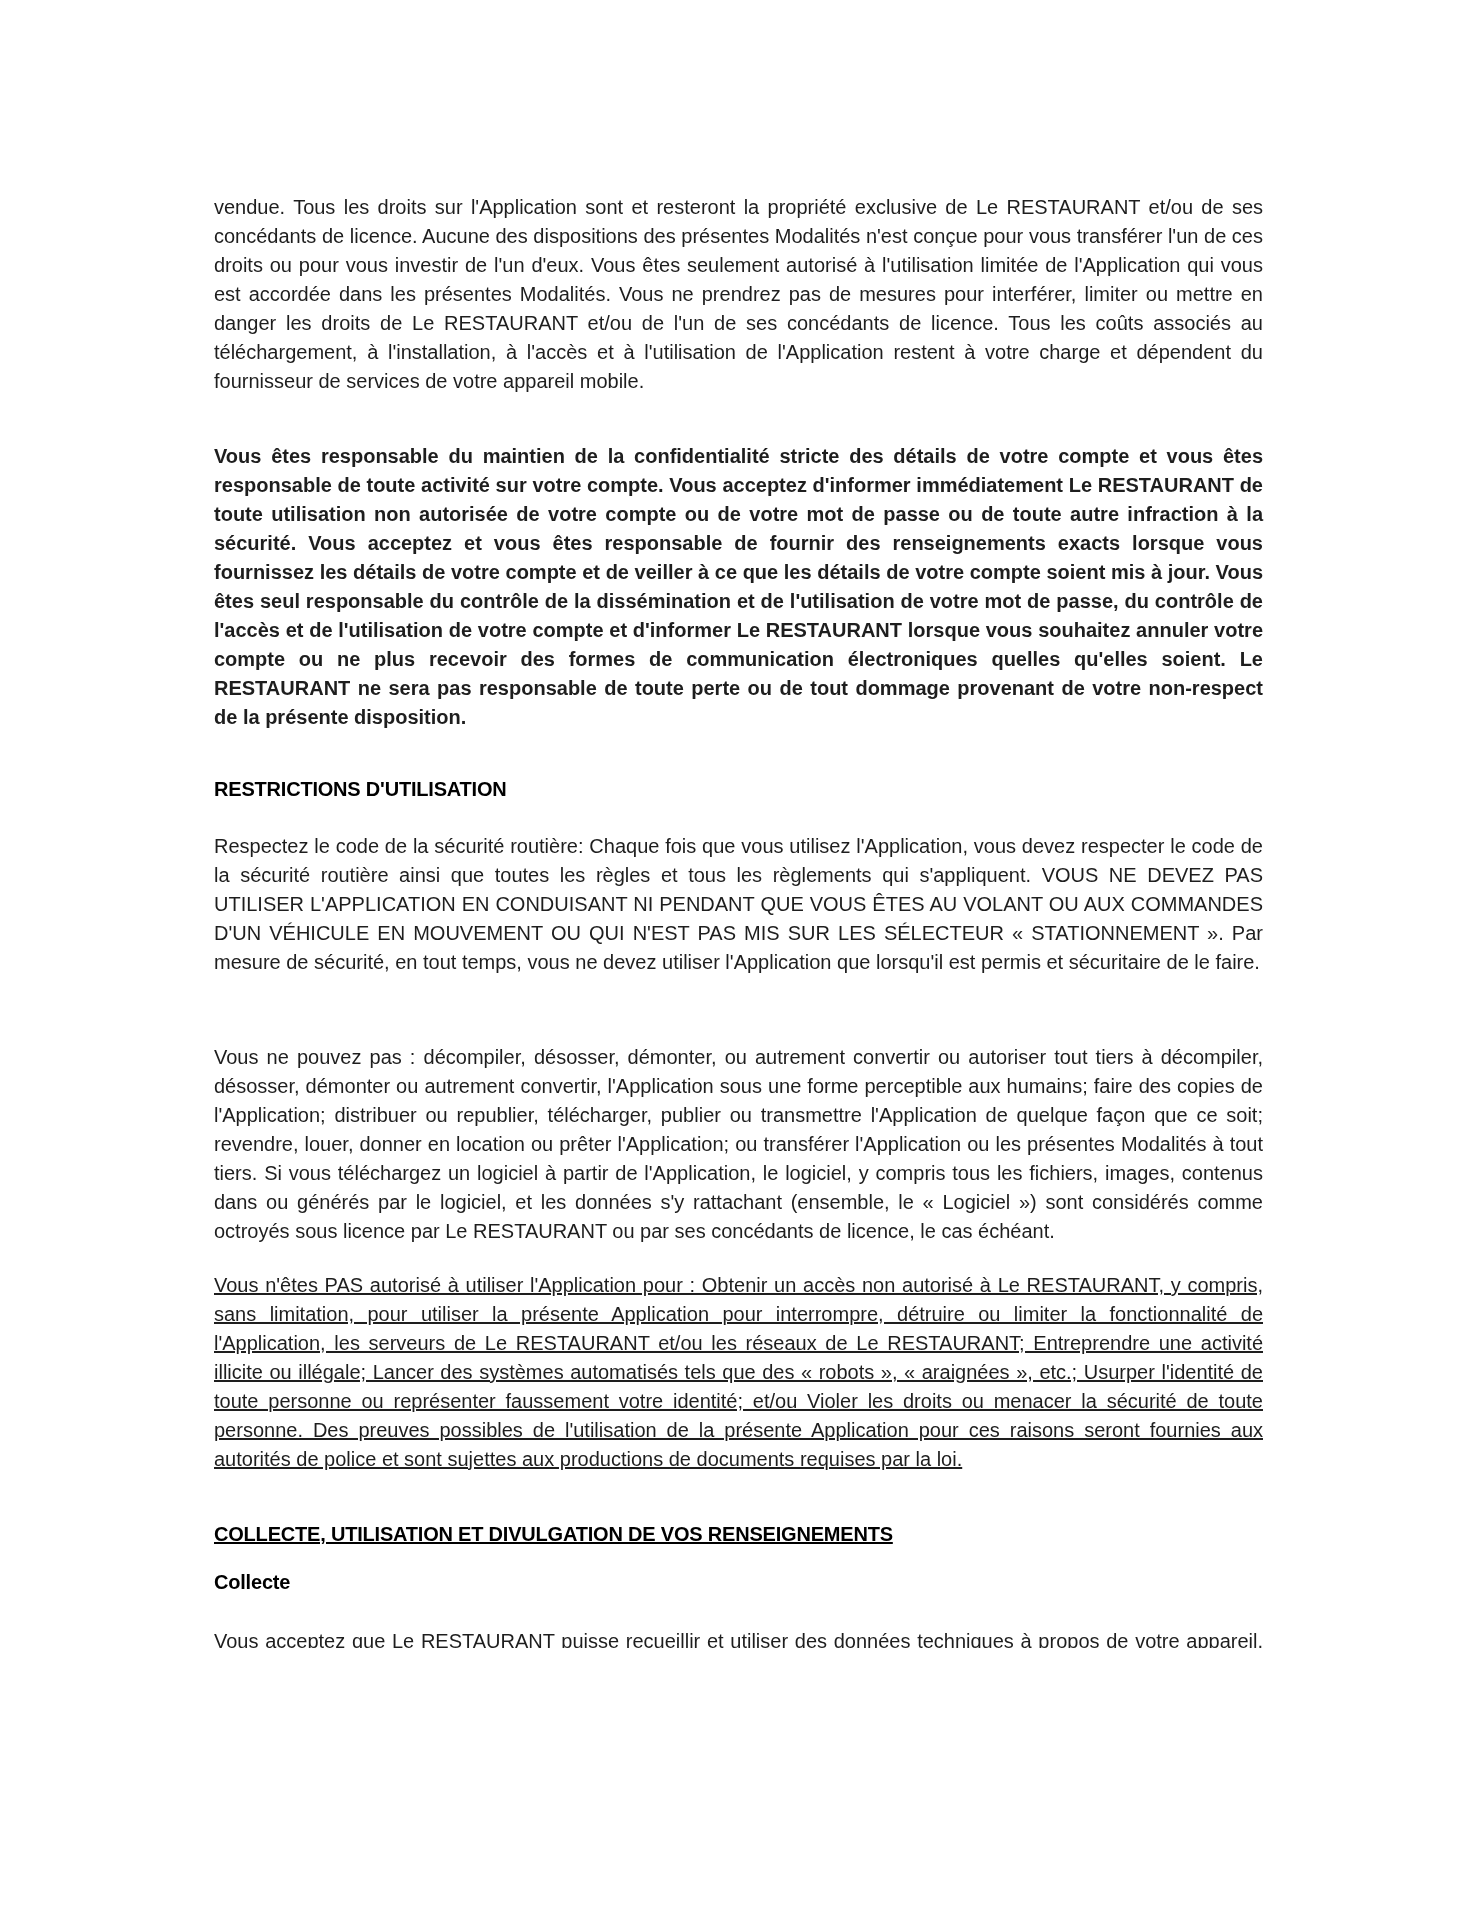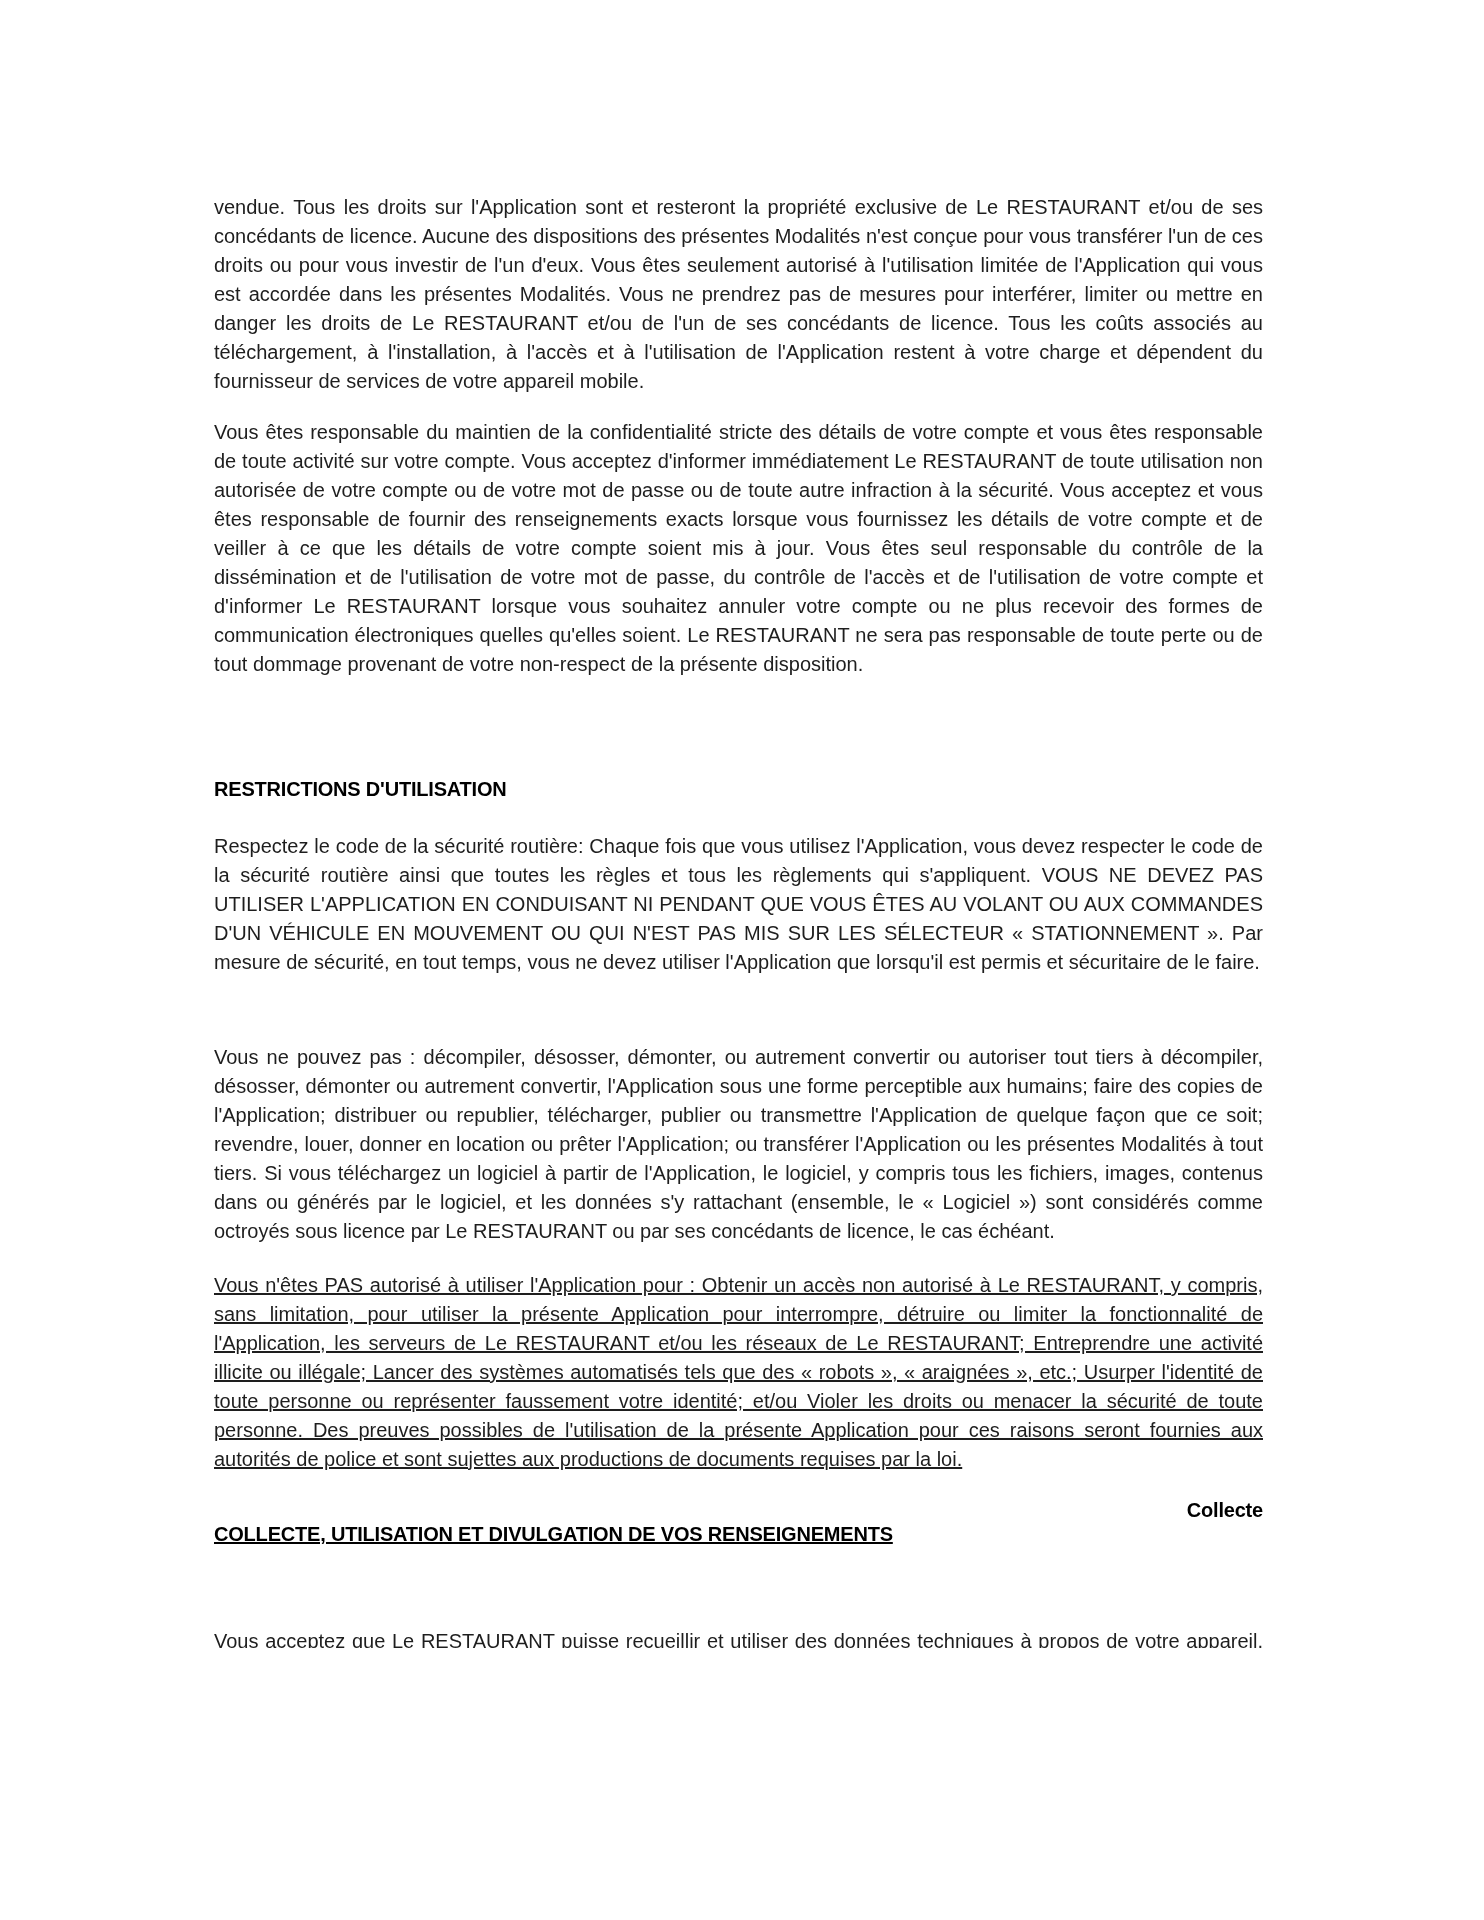--- a/index.html
+++ b/index.html
@@ -27,27 +27,27 @@
       text-align: justify;
     }
     .heading {
       font-weight: bold;
       text-align: left;
       letter-spacing: -0.2px;
       color: #000000;
     }
     
     .b0 { top: 173px; }
-    .b1 { top: 398px; }
+    .b1 { top: 422px; font-weight: bold; }
     .b2 { top: 758px; }
     .b3 { top: 807px; margin-top: 25px; }
     .b4 { top: 1023px; }
     .b5 { top: 1251px; text-decoration: underline; }
     .b6 { top: 1503px; text-decoration: underline; }
-    .b7 { top: 1476px; text-align: right; }
+    .b7 { top: 1548px; }
     .b8 { top: 1607px; }
   </style>
 </head>
 <body>
 
 <main class="page">
   <p class="block para b0">vendue. Tous les droits sur l'Application sont et resteront la propriété exclusive de Le RESTAURANT et/ou de ses concédants de licence. Aucune des dispositions des présentes Modalités n'est conçue pour vous transférer l'un de ces droits ou pour vous investir de l'un d'eux. Vous êtes seulement autorisé à l'utilisation limitée de l'Application qui vous est accordée dans les présentes Modalités. Vous ne prendrez pas de mesures pour interférer, limiter ou mettre en danger les droits de Le RESTAURANT et/ou de l'un de ses concédants de licence. Tous les coûts associés au téléchargement, à l'installation, à l'accès et à l'utilisation de l'Application restent à votre charge et dépendent du fournisseur de services de votre appareil mobile.</p>
 
   <p class="block para b1">Vous êtes responsable du maintien de la confidentialité stricte des détails de votre compte et vous êtes responsable de toute activité sur votre compte. Vous acceptez d'informer immédiatement Le RESTAURANT de toute utilisation non autorisée de votre compte ou de votre mot de passe ou de toute autre infraction à la sécurité. Vous acceptez et vous êtes responsable de fournir des renseignements exacts lorsque vous fournissez les détails de votre compte et de veiller à ce que les détails de votre compte soient mis à jour. Vous êtes seul responsable du contrôle de la dissémination et de l'utilisation de votre mot de passe, du contrôle de l'accès et de l'utilisation de votre compte et d'informer Le RESTAURANT lorsque vous souhaitez annuler votre compte ou ne plus recevoir des formes de communication électroniques quelles qu'elles soient. Le RESTAURANT ne sera pas responsable de toute perte ou de tout dommage provenant de votre non-respect de la présente disposition.</p>
 

